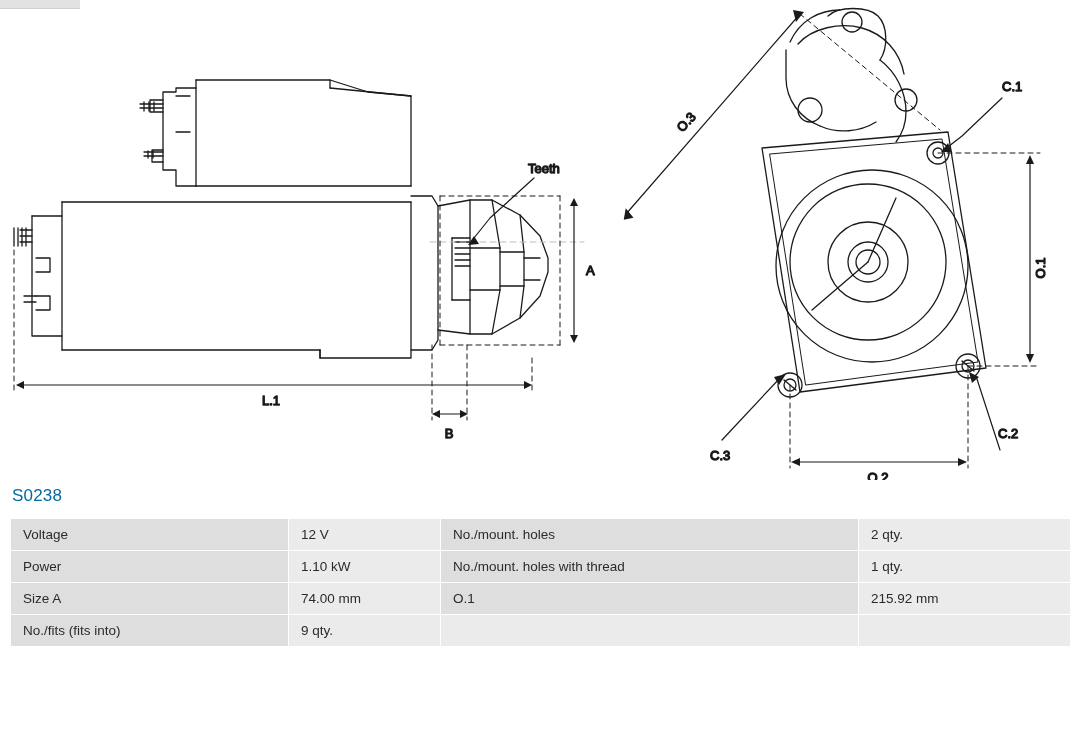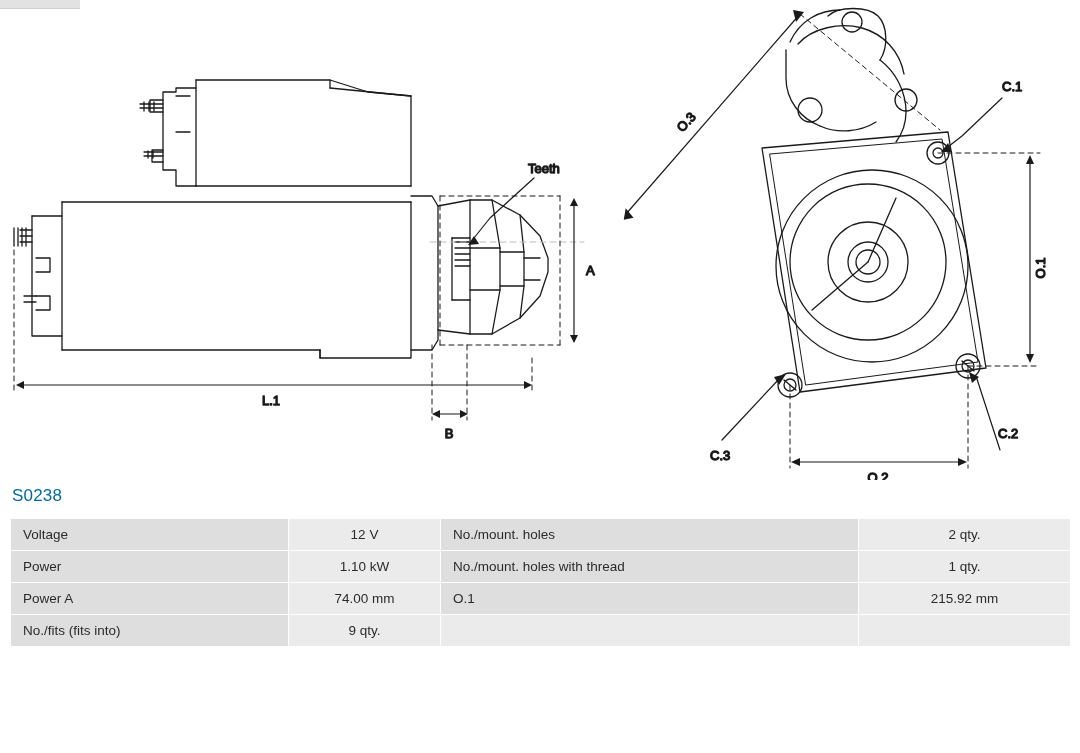--- a/index.html
+++ b/index.html
@@ -65,21 +65,21 @@
     color: #2b2b2b;
     vertical-align: middle;
     white-space: nowrap;
     overflow: hidden;
   }
   .spec-table td.label {
     text-align: left;
     background: #dedede;
   }
   .spec-table td.value {
-    text-align: center;
+    text-align: left;
     background: #ebebeb;
   }
   .spec-table td.empty {
     background: #ebebeb;
   }
   .spec-table col.c1 { width: 278px; }
   .spec-table col.c2 { width: 152px; }
   .spec-table col.c3 { width: 418px; }
   .spec-table col.c4 { width: 212px; }
   .dim-label {
@@ -292,21 +292,21 @@
         <td class="label">No./mount. holes</td>
         <td class="value">2 qty.</td>
       </tr>
       <tr>
         <td class="label">Power</td>
         <td class="value">1.10 kW</td>
         <td class="label">No./mount. holes with thread</td>
         <td class="value">1 qty.</td>
       </tr>
       <tr>
-        <td class="label">Power A</td>
+        <td class="label">Size A</td>
         <td class="value">74.00 mm</td>
         <td class="label">O.1</td>
         <td class="value">215.92 mm</td>
       </tr>
       <tr>
         <td class="label">No./fits (fits into)</td>
         <td class="value">9 qty.</td>
         <td class="empty"></td>
         <td class="empty"></td>
       </tr>

